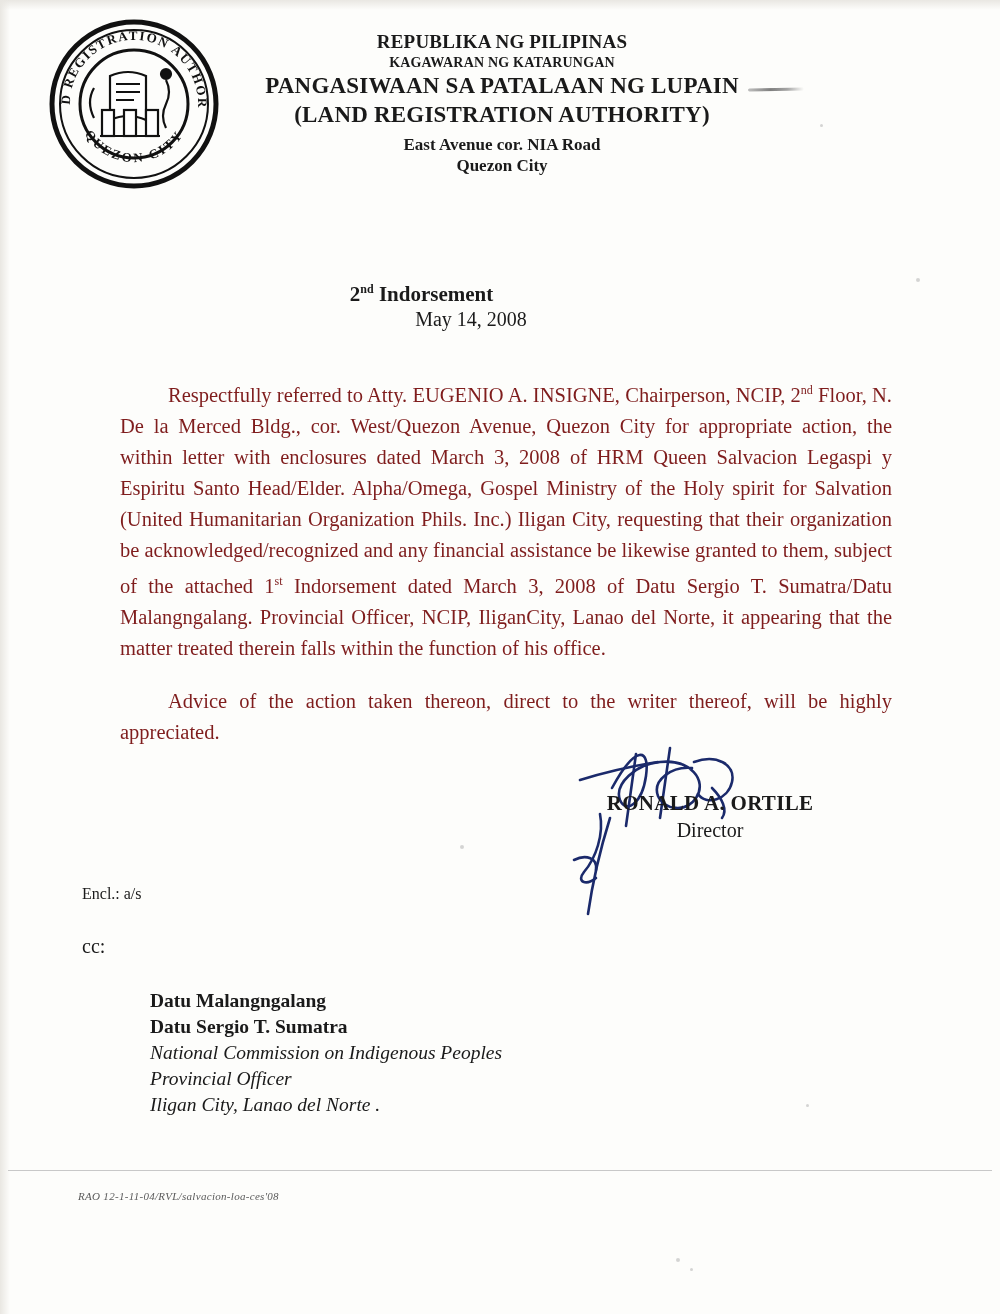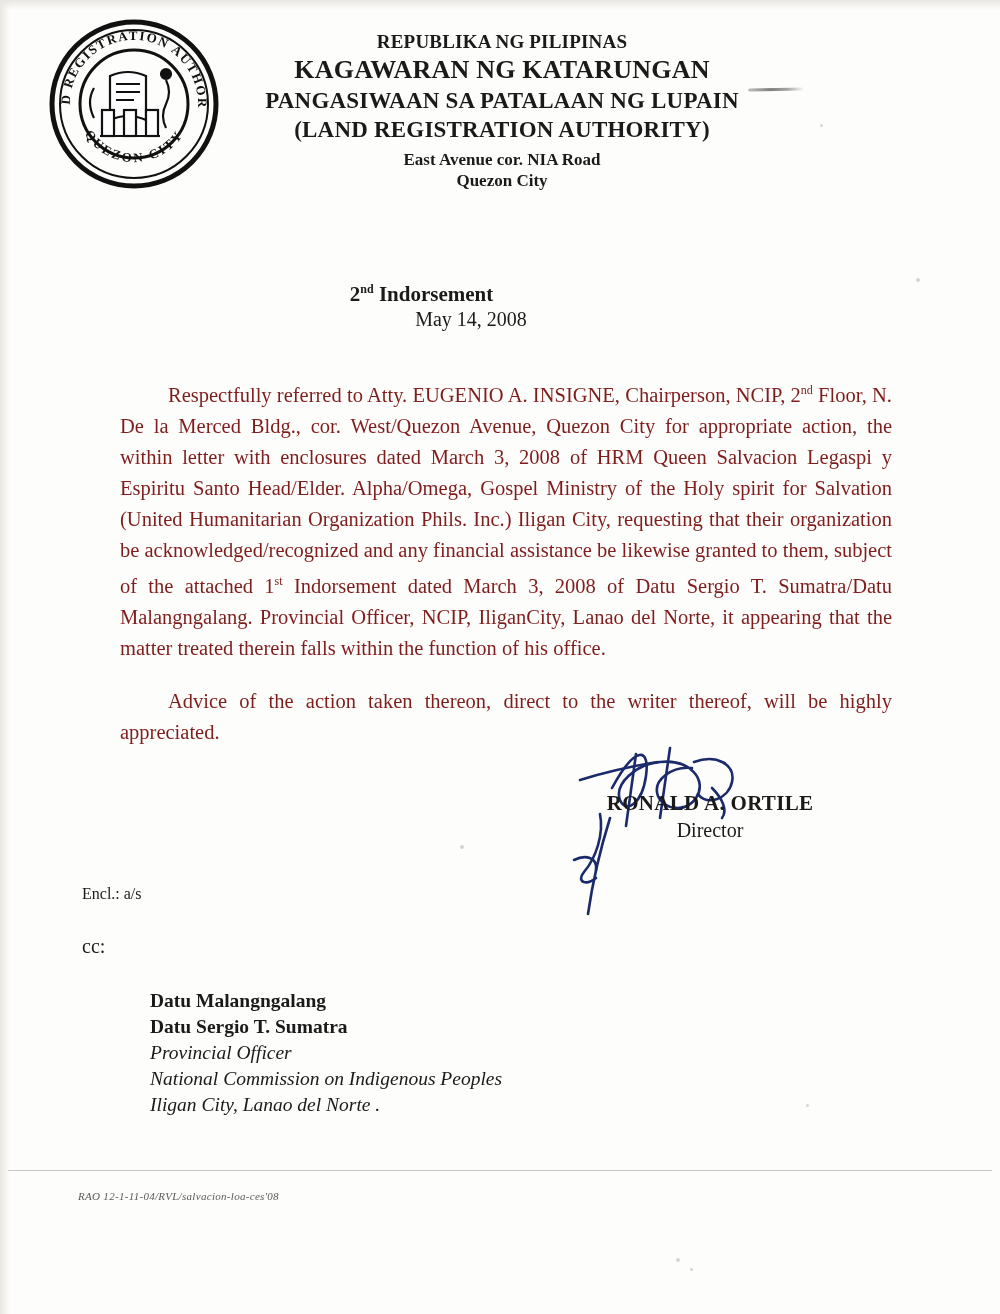--- a/index.html
+++ b/index.html
@@ -41,21 +41,21 @@
     width: 540px;
     text-align: center;
     line-height: 1.25;
   }
   .lh-1 {
     font-size: 19px;
     font-weight: bold;
     letter-spacing: 0.2px;
   }
   .lh-2 {
-    font-size: 26px;
+    font-size: 14px;
     font-weight: bold;
     letter-spacing: 0.2px;
   }
   .lh-3 {
     font-size: 23px;
     font-weight: bold;
     letter-spacing: 0.2px;
     margin-top: 1px;
   }
   .lh-4 {
@@ -277,21 +277,21 @@
     <div class="sig-name">RONALD A. ORTILE</div>
     <div>Director</div>
   </div>
 
   <div class="encl">Encl.:  a/s</div>
   <div class="cc">cc:</div>
 
   <div class="cc-list">
     <div class="b">Datu Malangngalang</div>
     <div class="b">Datu Sergio T. Sumatra</div>
+    <div class="i">National Commission on Indigenous Peoples</div>
     <div class="i">Provincial Officer</div>
-    <div class="i">National Commission on Indigenous Peoples</div>
     <div class="i">Iligan City, Lanao del Norte .</div>
   </div>
 
   <div class="hr-line"></div>
   <div class="footer-code">RAO 12-1-11-04/RVL/salvacion-loa-ces'08</div>
 
 </div>
 
 </body></html>

